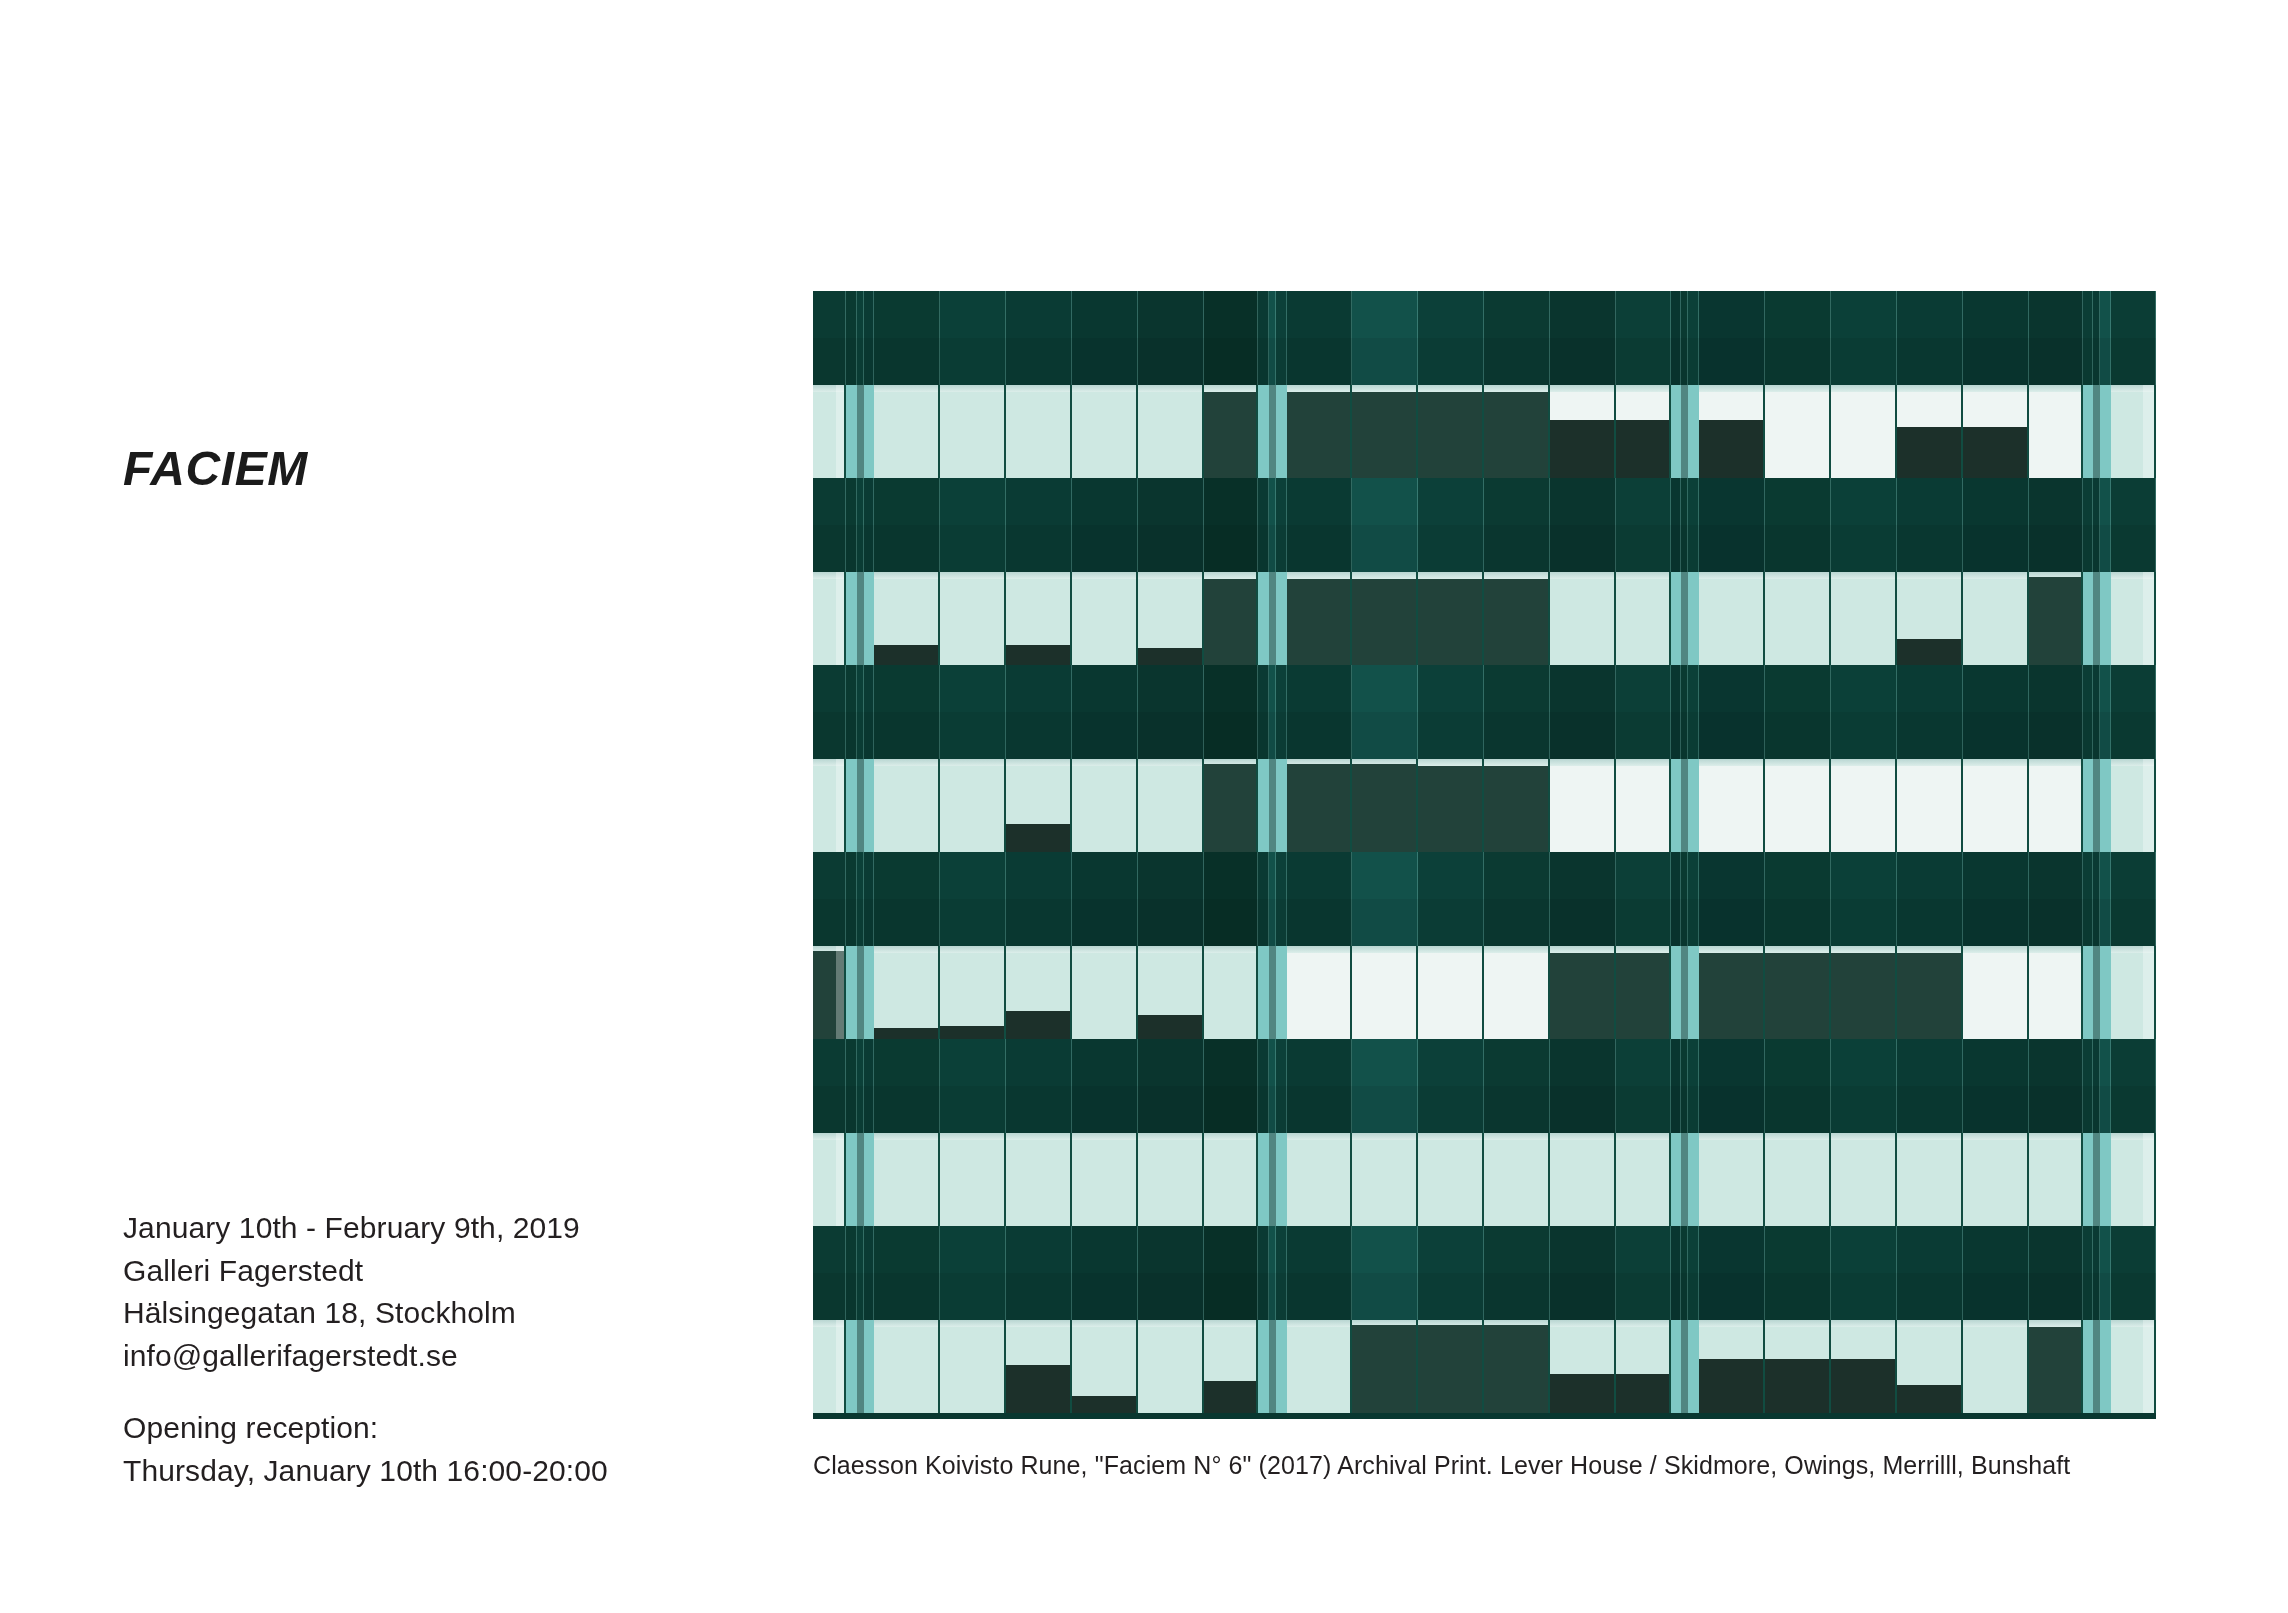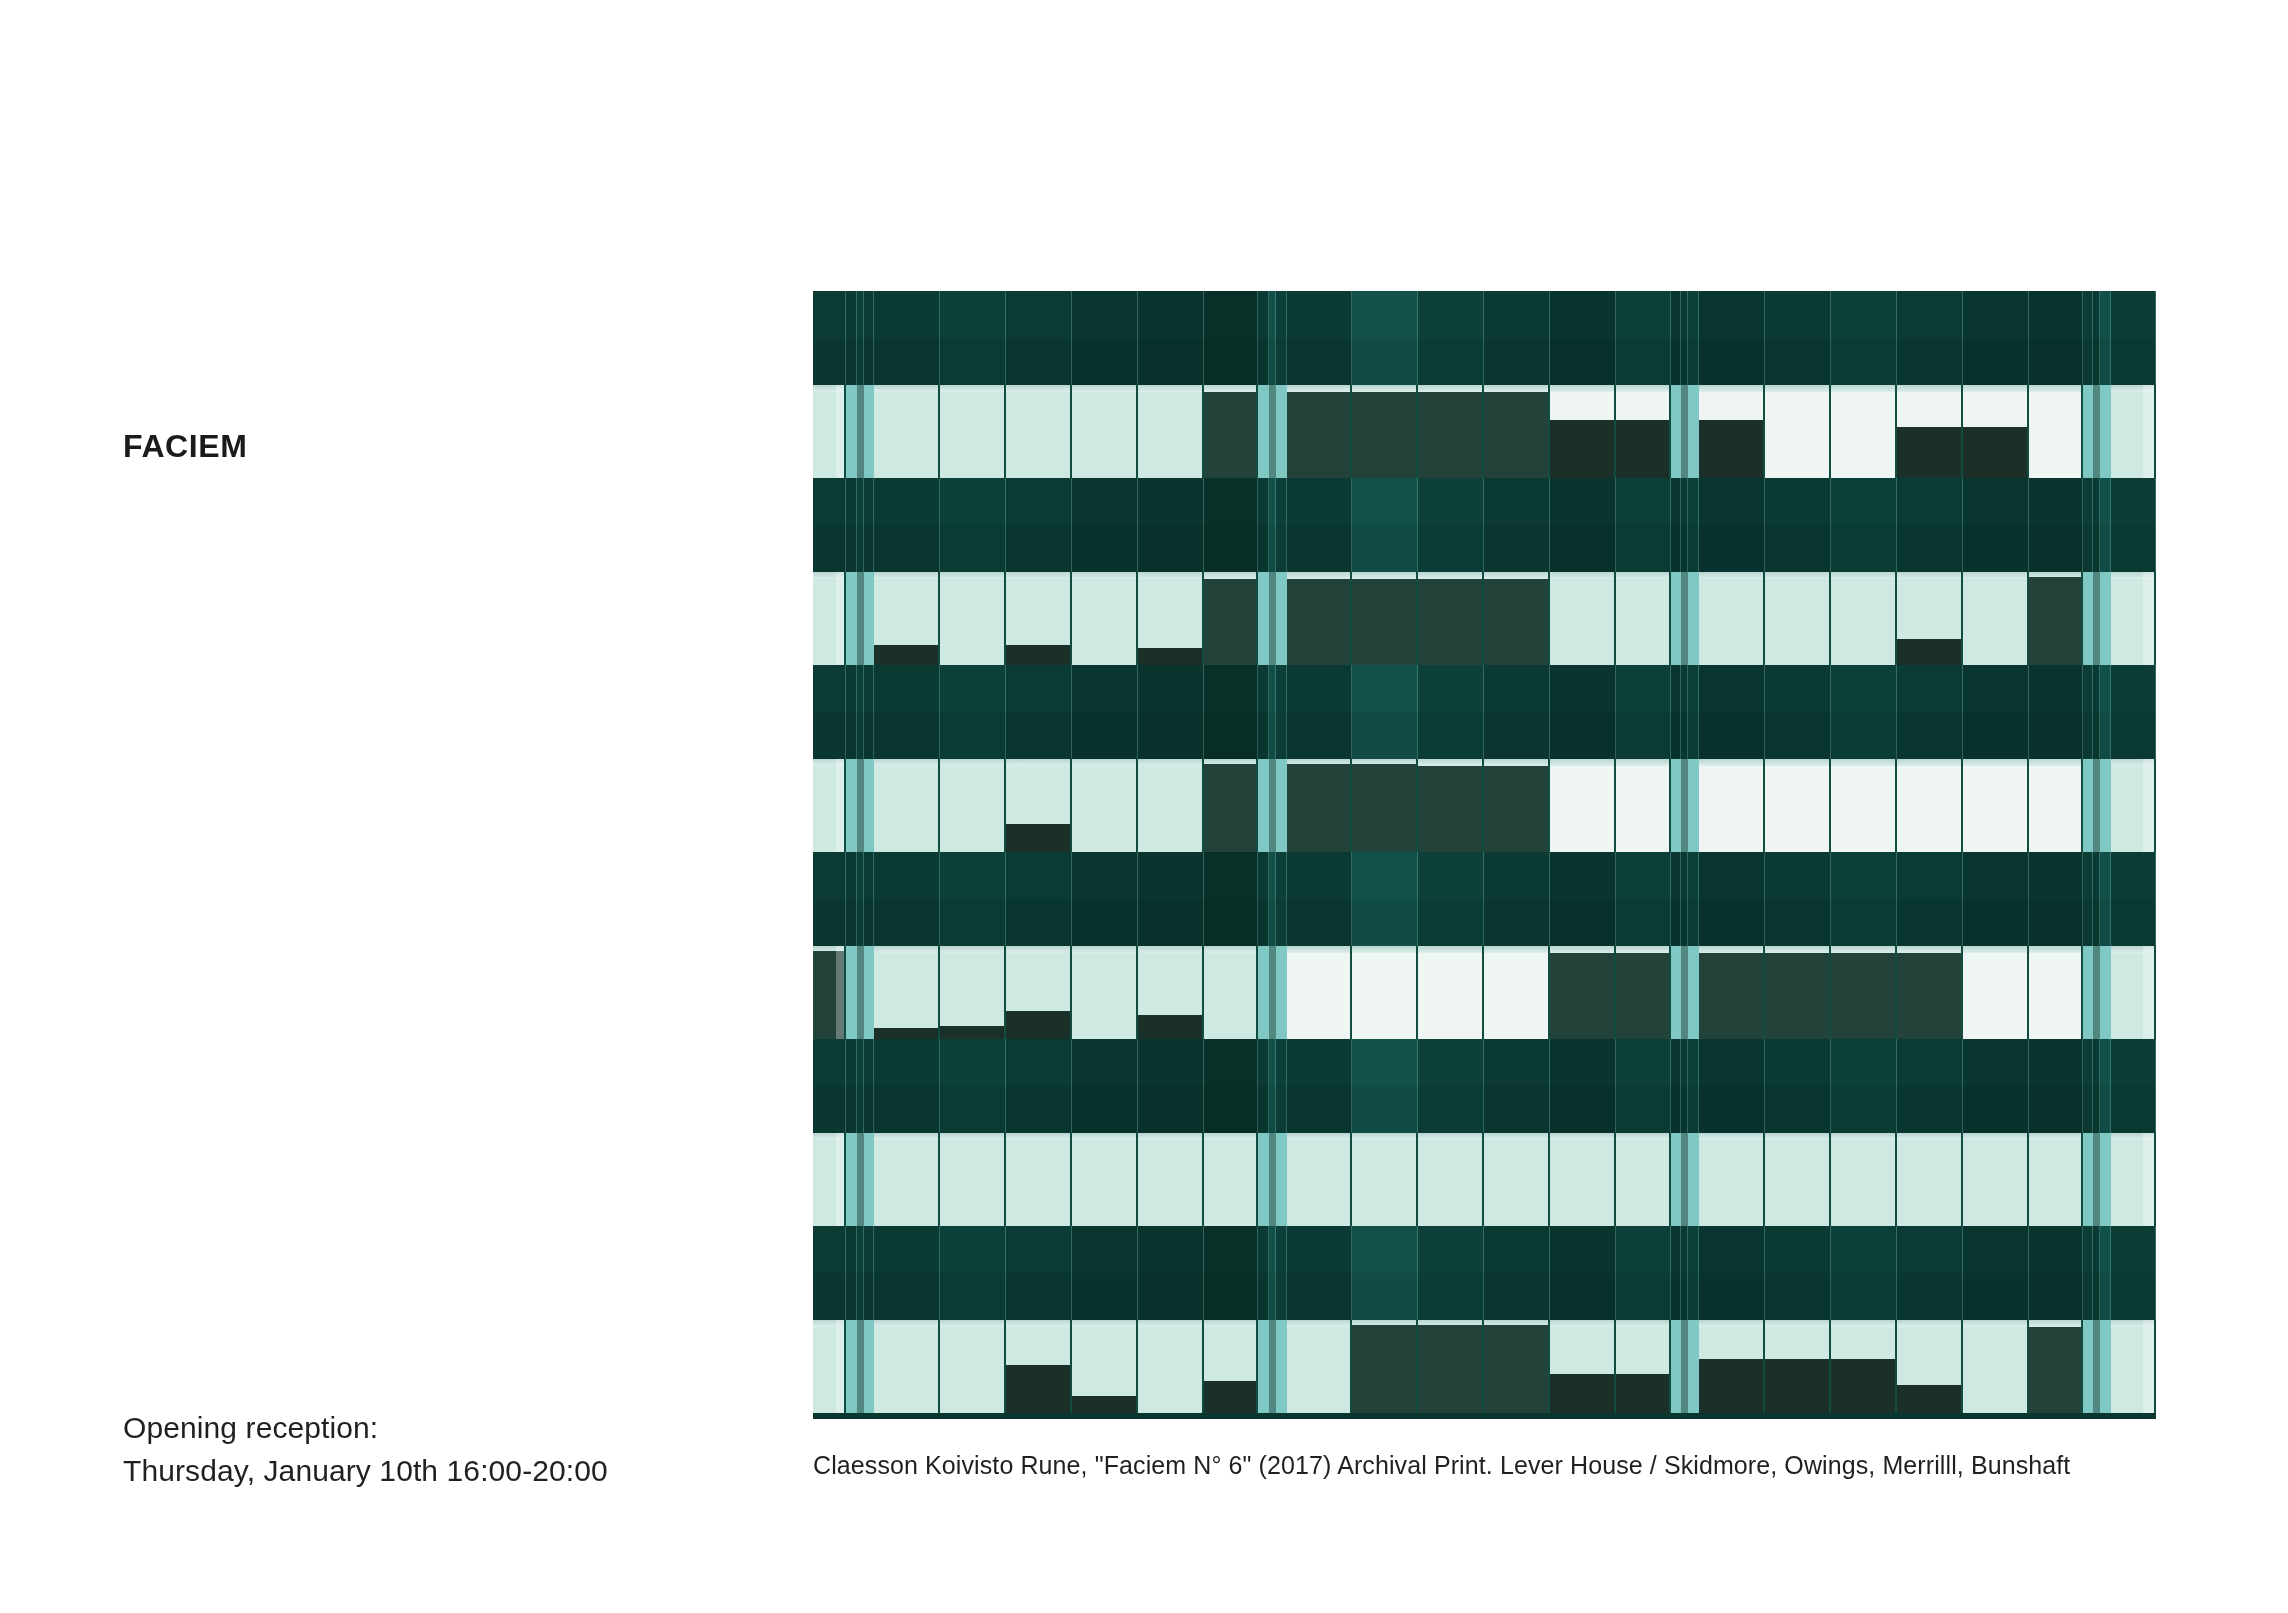--- a/index.html
+++ b/index.html
@@ -15,21 +15,21 @@
   #poster{position:absolute;inset:0;background:#fff;}
 
   
   #studio-name{
     position:absolute;left:123px;top:106px;
     font-size:59px;font-weight:700;line-height:1.18;
     letter-spacing:0.6px;color:#1b1b1b;white-space:pre-line;
   }
   #exhibition-title{
     position:absolute;left:123px;top:401px;
-    font-size:32px;font-weight:700;letter-spacing:0.6px;color:#1b1b1b;
+    font-size:48px;font-weight:700;letter-spacing:0.6px;color:#1b1b1b;font-style:italic;
   }
   .info-block{
     position:absolute;left:123px;
     font-size:30px;line-height:1.42;color:#231f20;
     font-weight:400;letter-spacing:0.1px;white-space:pre-line;
   }
   #exhibition-info{top:1207px;}
   #reception-info{top:1407px;}
 
   
@@ -69,20 +69,24 @@
   }
 </style>
 </head>
 <body>
 
 <div id="poster">
 
 
   <h2 id="exhibition-title">FACIEM</h2>
 
+  <div class="info-block" id="exhibition-info">January 10th - February 9th, 2019
+Galleri Fagerstedt
+Hälsingegatan 18, Stockholm
+info@gallerifagerstedt.se</div>
 
   <div class="info-block" id="reception-info">Opening reception:
 Thursday, January 10th 16:00-20:00</div>
 
   <figure id="artwork-figure" style="margin:0;">
     <div id="artwork">
         <div class="band spandrel">
           <div class="cell s" style="flex: 0 0 2.45614%; background: rgb(11, 59, 51);"></div>
           <div class="cell s" style="flex: 0 0 0.789474%; background: rgb(10, 58, 49);"></div>
           <div class="cell s" style="flex: 0 0 0.526316%; background: rgb(11, 64, 56);"></div>

